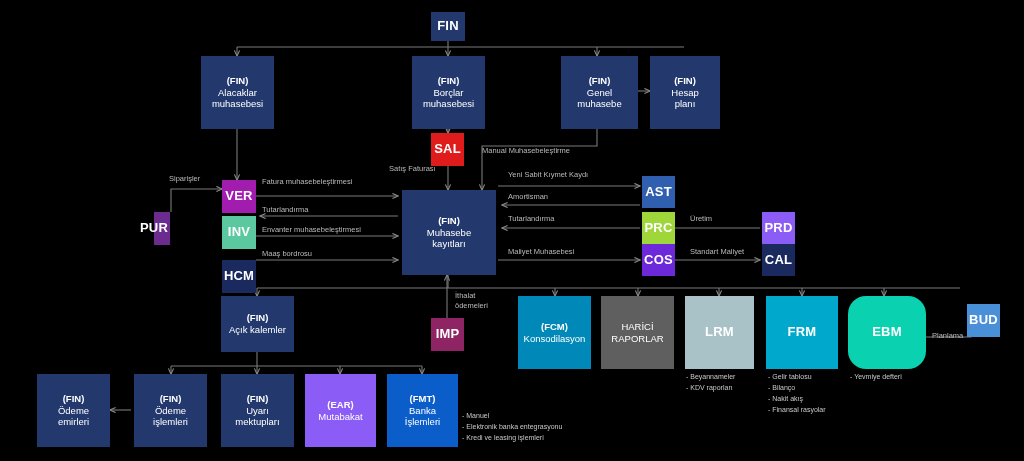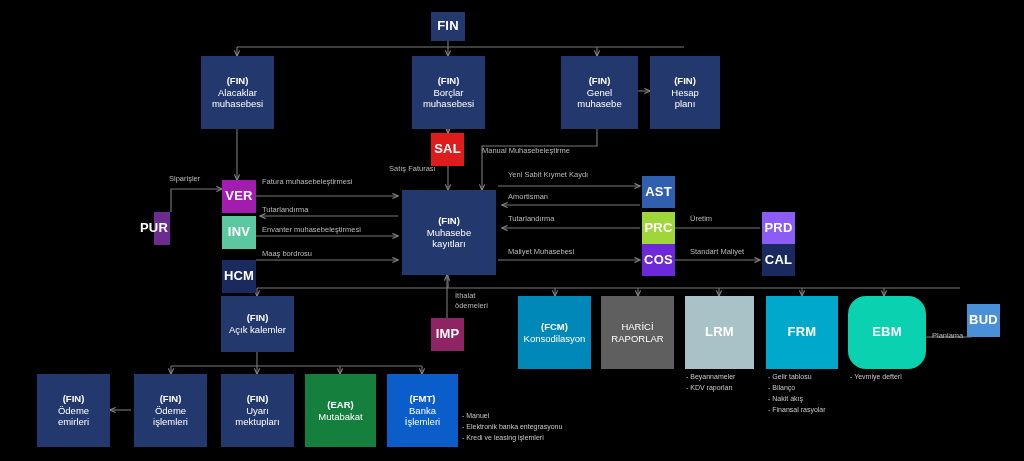--- a/index.html
+++ b/index.html
@@ -180,21 +180,21 @@
 emirleri</span></span>
   </div>
   <div class="box mod" style="left:134px;top:374px;width:73px;height:73px;background:#23396e;">
     <span class="t"><b>(FIN)</b><span style="white-space:pre-line">Ödeme
 işlemleri</span></span>
   </div>
   <div class="box mod" style="left:221px;top:374px;width:73px;height:73px;background:#23396e;">
     <span class="t"><b>(FIN)</b><span style="white-space:pre-line">Uyarı
 mektupları</span></span>
   </div>
-  <div class="box mod" style="left:305px;top:374px;width:71px;height:73px;background:#15803d;">
+  <div class="box mod" style="left:305px;top:374px;width:71px;height:73px;background:#8b5cf6;">
     <span class="t"><b>(EAR)</b><span style="white-space:pre-line">Mutabakat</span></span>
   </div>
   <div class="box mod" style="left:387px;top:374px;width:71px;height:73px;background:#0b5ec9;">
     <span class="t"><b>(FMT)</b><span style="white-space:pre-line">Banka
 İşlemleri</span></span>
   </div>
 
   <div class="lbl" style="left:169px;top:174px;">Siparişler</div>
   <div class="lbl" style="left:262px;top:177px;">Fatura muhasebeleştirmesi</div>
   <div class="lbl" style="left:262px;top:205px;">Tutarlandırma</div>

